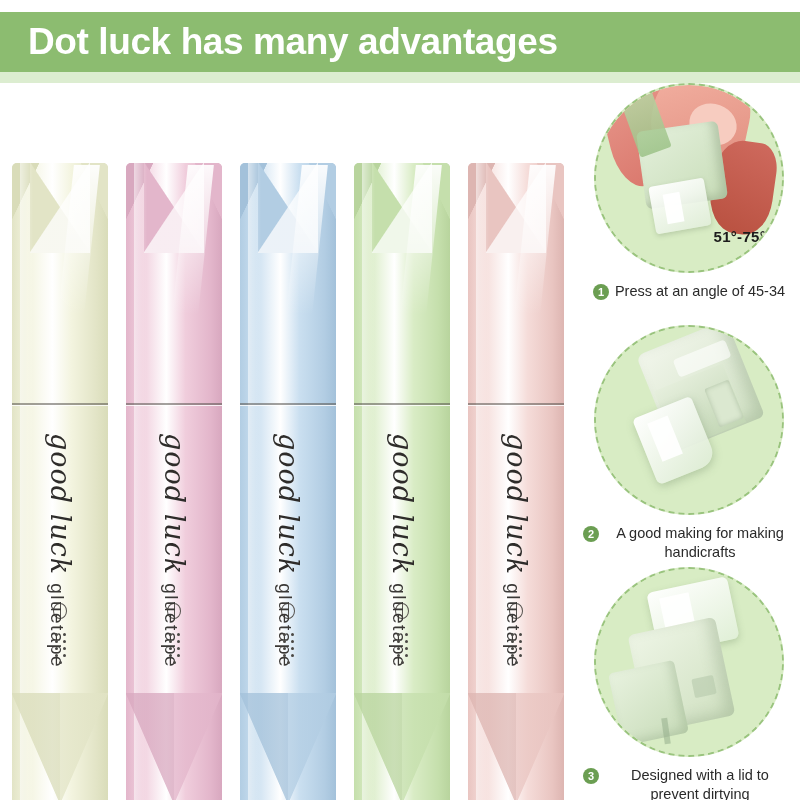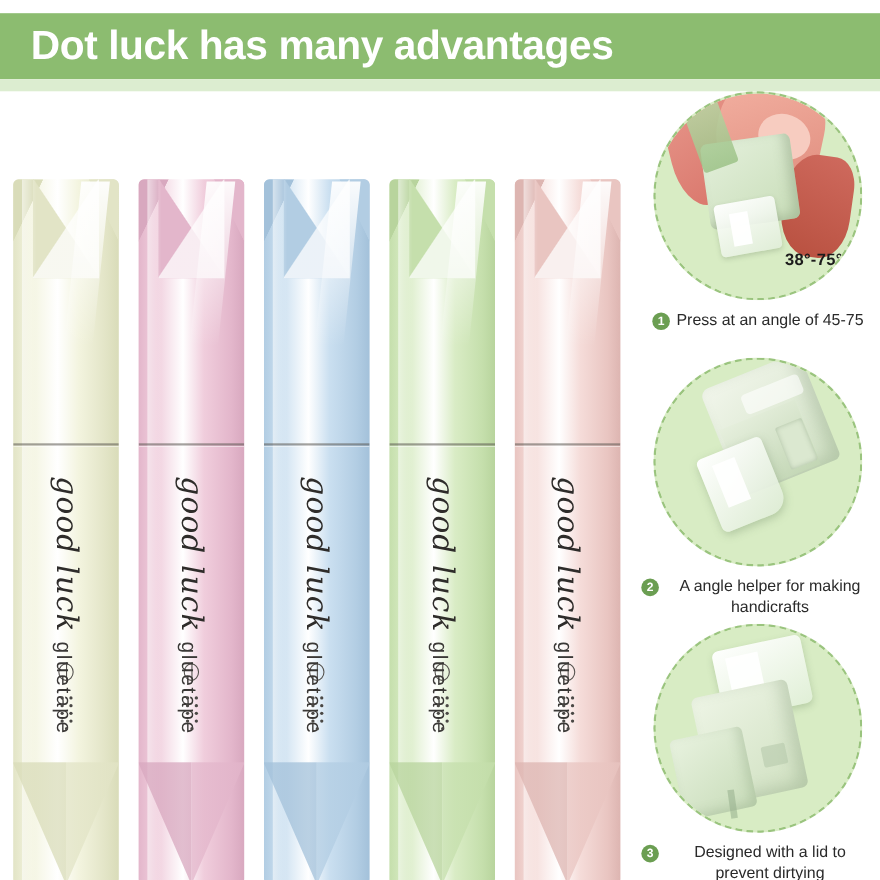--- a/index.html
+++ b/index.html
@@ -426,42 +426,42 @@
           <div style="position:absolute;inset:0;background:#d8ecc4;"></div>
           <div style="position:absolute;left:6%;top:-6%;width:34%;height:60%;background:linear-gradient(160deg,#e89a8e,#d9756a);border-radius:40% 30% 50% 40%;transform:rotate(-14deg);"></div>
           <div style="position:absolute;left:30%;top:-10%;width:52%;height:56%;background:linear-gradient(150deg,#f4b3a4,#e08d7e);border-radius:48% 44% 38% 46%;transform:rotate(12deg);"></div>
           <div style="position:absolute;left:50%;top:10%;width:26%;height:22%;background:#f7ccc0;border-radius:50%;transform:rotate(20deg);"></div>
           <div style="position:absolute;left:62%;top:30%;width:34%;height:50%;background:linear-gradient(200deg,#cf6a5e,#b8503f);border-radius:44% 30% 40% 46%;transform:rotate(8deg);"></div>
           <div style="position:absolute;left:24%;top:22%;width:44%;height:42%;background:linear-gradient(150deg,#e4f0dc,#c8ddb8);border-radius:6px;transform:rotate(-8deg);box-shadow:inset -6px -4px 10px rgba(120,140,110,.35);"></div>
           <div style="position:absolute;left:30%;top:52%;width:30%;height:26%;background:linear-gradient(160deg,rgba(255,255,255,.96),rgba(226,238,220,.8));border-radius:4px;transform:rotate(-10deg);box-shadow:0 2px 5px rgba(110,130,100,.3);"></div>
           <div style="position:absolute;left:37%;top:58%;width:9%;height:16%;background:rgba(255,255,255,.95);transform:rotate(-10deg);"></div>
           <div style="position:absolute;left:18%;top:3%;width:18%;height:34%;background:linear-gradient(180deg,#b9d6a4,#9cc287);border-radius:3px;transform:rotate(-20deg);opacity:.85;"></div>
         </div>
-        <div class="angle-tag">38°-75°</div>
+        <div class="angle-tag">51°-75°</div>
       </div>
       <div class="caption">
         <span class="badge">1</span>
-        <span class="caption-text">Press at an angle of 45-75</span>
+        <span class="caption-text">Press at an angle of 45-34</span>
       </div>
     </div>
     <div class="step" style="top: 242px;">
       <div class="step-photo">
         <div class="photo-inner">
           <div style="position:absolute;inset:0;background:#d8ecc4;"></div>
           <div style="position:absolute;left:30%;top:4%;width:52%;height:56%;background:linear-gradient(155deg,#f2f6ec,#cfe0c2);border-radius:8px 10px 6px 6px;transform:rotate(-22deg);box-shadow:inset -8px -6px 14px rgba(125,150,115,.3);"></div>
           <div style="position:absolute;left:36%;top:26%;width:40%;height:34%;background:linear-gradient(165deg,#e6efdd,#c2d6b4);transform:rotate(-22deg);"></div>
           <div style="position:absolute;left:62%;top:30%;width:14%;height:22%;background:#dbe8d0;border-radius:2px;transform:rotate(-22deg);box-shadow:inset 0 0 5px rgba(120,145,110,.45);"></div>
           <div style="position:absolute;left:25%;top:42%;width:34%;height:38%;background:linear-gradient(150deg,rgba(255,255,255,.98),rgba(222,236,214,.85));border-radius:5px 5px 16px 6px;transform:rotate(-22deg);box-shadow:0 3px 8px rgba(110,135,100,.35);"></div>
           <div style="position:absolute;left:31%;top:49%;width:12%;height:22%;background:rgba(255,255,255,.9);transform:rotate(-22deg);"></div>
           <div style="position:absolute;left:42%;top:12%;width:30%;height:10%;background:rgba(255,255,255,.6);transform:rotate(-22deg);border-radius:4px;"></div>
         </div>
       </div>
       <div class="caption">
         <span class="badge">2</span>
-        <span class="caption-text">A angle helper for making handicrafts</span>
+        <span class="caption-text">A good making for making handicrafts</span>
       </div>
     </div>
     <div class="step" style="top: 484px;">
       <div class="step-photo">
         <div class="photo-inner">
           <div style="position:absolute;inset:0;background:#d8ecc4;"></div>
           <div style="position:absolute;left:30%;top:8%;width:44%;height:34%;background:linear-gradient(160deg,rgba(255,255,255,.97),rgba(226,240,218,.85));border-radius:6px;transform:rotate(-12deg);box-shadow:0 3px 7px rgba(110,135,100,.3);"></div>
           <div style="position:absolute;left:36%;top:14%;width:16%;height:22%;background:rgba(255,255,255,.9);transform:rotate(-12deg);"></div>
           <div style="position:absolute;left:22%;top:30%;width:48%;height:54%;background:linear-gradient(150deg,#eef5e6,#cfe0c0);border-radius:6px;transform:rotate(-12deg);box-shadow:inset -8px -5px 14px rgba(125,150,115,.3);"></div>
           <div style="position:absolute;left:10%;top:52%;width:36%;height:40%;background:linear-gradient(150deg,#e8f2df,#c8dcb9);border-radius:5px;transform:rotate(-12deg);box-shadow:inset -5px -4px 10px rgba(125,150,115,.28);"></div>

